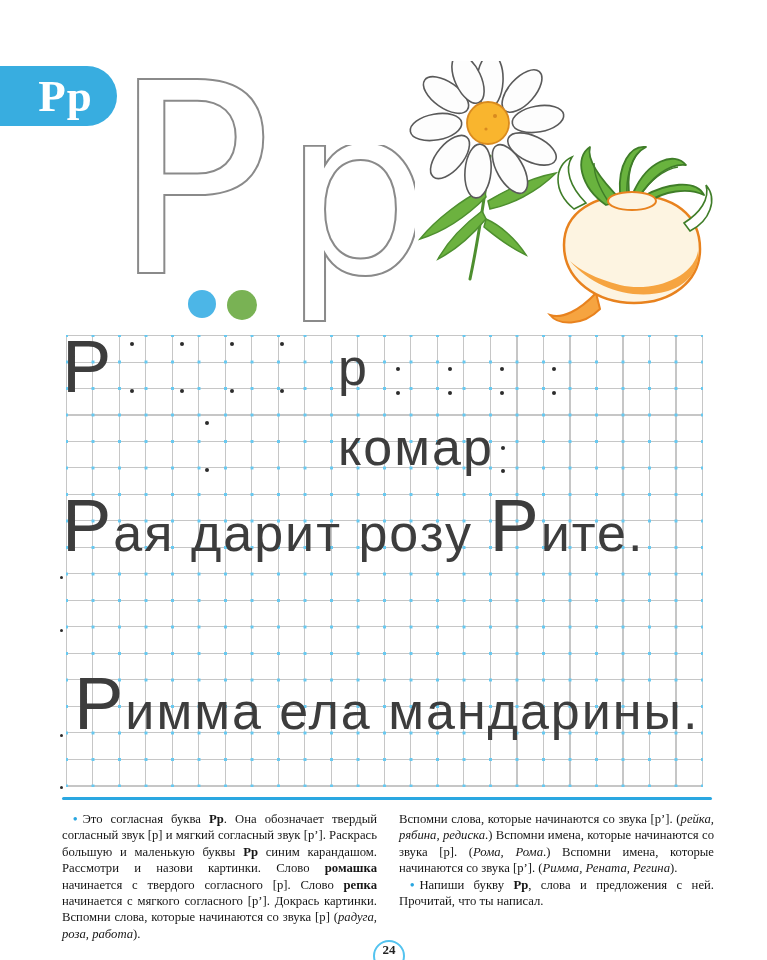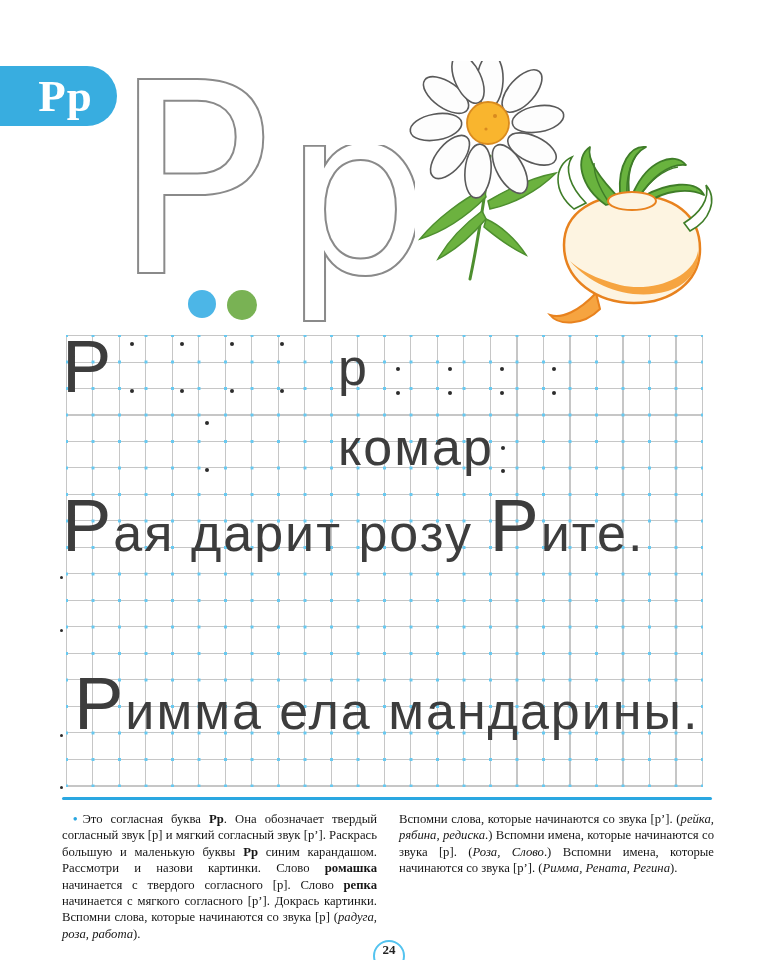--- a/index.html
+++ b/index.html
@@ -164,21 +164,22 @@
   <div class="margin-dot" style="left:60px;top:695px;"></div>
   <div class="margin-dot" style="left:60px;top:747px;"></div>
 
   <div class="divider" style="background: rgb(42, 167, 225);"></div>
 
   <div class="instructions">
     <div class="col">
         <p class="bulleted"><span class="bullet">•</span><span>Это согласная буква </span><span class="b">Рр</span><span>. Она обозначает твердый согласный звук [р] и мягкий согласный звук [р’]. Раскрась большую и маленькую буквы </span><span class="b">Рр</span><span> синим карандашом. Рассмотри и назови картинки. Слово </span><span class="b">ромашка</span><span> начинается с твердого согласного [р]. Слово </span><span class="b">репка</span><span> начинается с мягкого согласного [р’]. Докрась картинки. Вспомни слова, которые начинаются со звука [р] (</span><span class="i">радуга, роза, работа</span><span>).</span></p>
       </div>
     <div class="col">
-        <p><span>Вспомни слова, которые начинаются со звука [р’]. (</span><span class="i">рейка, рябина, редиска</span><span>.) Вспомни имена, которые начинаются со звука [р]. (</span><span class="i">Роза, Слово</span><span>.) Вспомни имена, которые начинаются со звука [р’]. (</span><span class="i">Римма, Рената, Регина</span><span>).</span></p>
+        <p><span>Вспомни слова, которые начинаются со звука [р’]. (</span><span class="i">рейка, рябина, редиска</span><span>.) Вспомни имена, которые начинаются со звука [р]. (</span><span class="i">Рома, Рома</span><span>.) Вспомни имена, которые начинаются со звука [р’]. (</span><span class="i">Римма, Рената, Регина</span><span>).</span></p>
+        <p class="bulleted"><span class="bullet">•</span><span>Напиши букву </span><span class="b">Рр</span><span>, слова и предложения с ней. Прочитай, что ты написал.</span></p>
       </div>
   </div>
 
   <div class="page-num">
     <span>24</span>
   </div>
 
 </div>
 
 </body></html>

